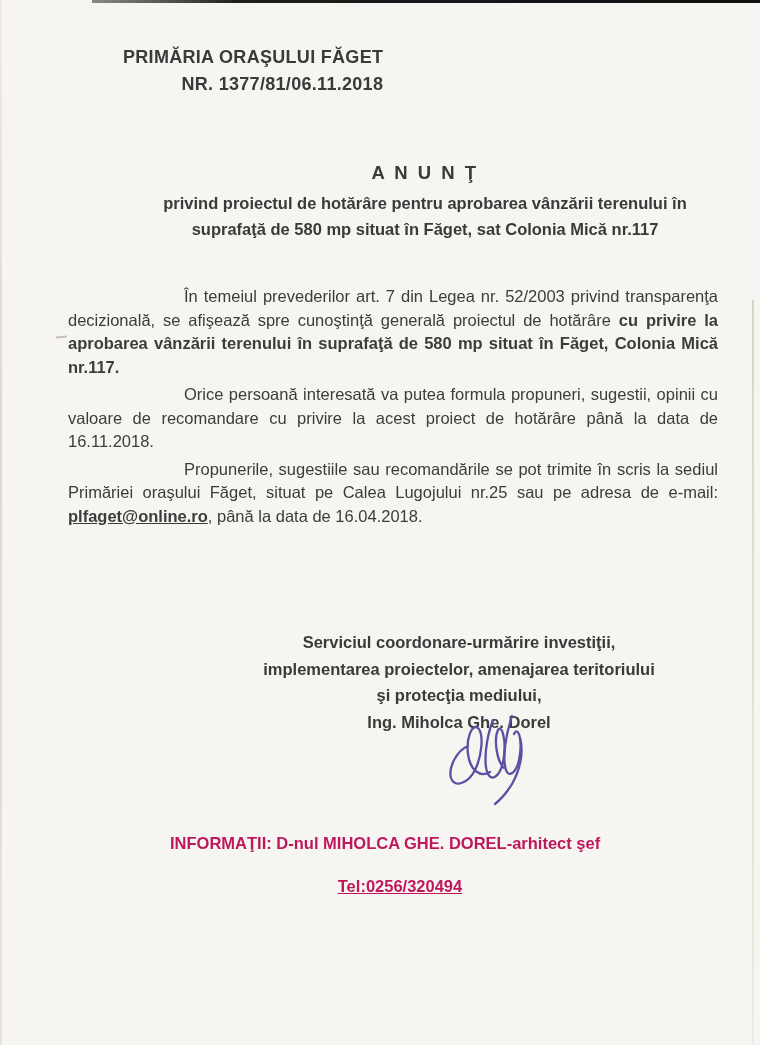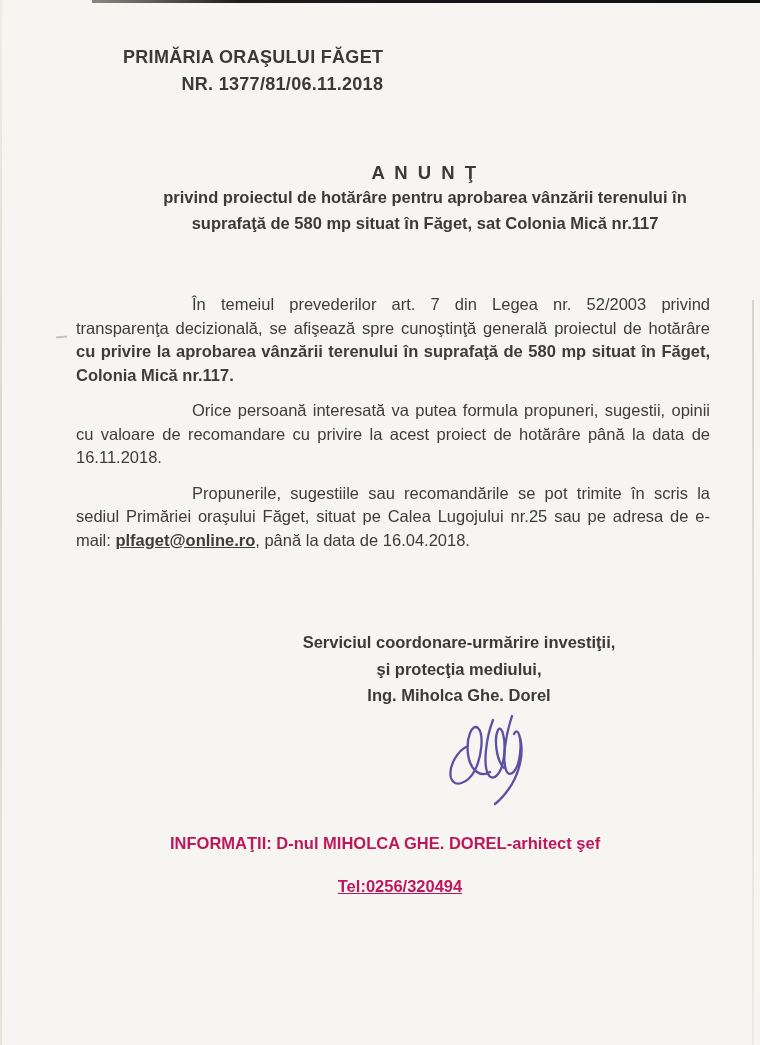--- a/index.html
+++ b/index.html
@@ -31,30 +31,30 @@
     position: absolute; left: 123px; top: 44px;
     font-weight: bold; font-size: 18px; line-height: 27px;
     color: #3a3a3a; letter-spacing: 0.3px; text-align: right;
   }
   .heading-block {
     position: absolute; left: 95px; top: 162px; width: 660px;
     text-align: center;
   }
   .doc-title {
     font-weight: bold; font-size: 18.5px; letter-spacing: 2.5px;
-    color: #3a3a3a; margin-bottom: 0;
+    color: #3a3a3a; margin-bottom: 6px;
   }
   .doc-subtitle {
     font-weight: bold; font-size: 16.5px; line-height: 26px; color: #3a3a3a;
   }
   .body-text {
     position: absolute; left: 64px; top: 281px; width: 658px;
     font-size: 16.5px; line-height: 23.5px; text-align: justify;
   }
-  .body-text p { margin: 12px; text-indent: 116px; }
+  .body-text p { margin: 4px; text-indent: 116px; }
   .b { font-weight: bold; }
   .u { text-decoration: underline; }
   .sig-block {
     position: absolute; left: 228px; top: 621px; width: 462px;
     text-align: center; font-weight: bold; font-size: 16.5px;
     line-height: 26.5px; color: #3a3a3a; margin-top: 8px;
   }
   .handwritten-signature {
     position: absolute; left: 438px; top: 708px; width: 105px; height: 100px;
   }
@@ -87,20 +87,21 @@
 </div>
 
 <div class="body-text">
   <p><span>În temeiul prevederilor art. 7 din Legea nr. 52/2003 privind transparenţa decizională, se afişează spre cunoştinţă generală proiectul de hotărâre </span><span class="b">cu privire la aprobarea vânzării terenului  în  suprafaţă de 580 mp situat în Făget, Colonia Mică nr.117.</span></p>
   <p>Orice persoană  interesată  va putea formula propuneri, sugestii, opinii cu valoare de recomandare cu privire la acest proiect de hotărâre până la data de 16.11.2018.</p>
   <p><span>Propunerile, sugestiile sau recomandările se pot trimite în scris la sediul Primăriei oraşului Făget, situat pe Calea Lugojului nr.25 sau pe adresa de e-mail: </span><span class="b u">plfaget@online.ro</span><span>, până la data de 16.04.2018.</span></p>
 </div>
 
 <div class="sig-block">
   <div>Serviciul coordonare-urmărire investiţii,</div>
+  <div>implementarea proiectelor, amenajarea teritoriului</div>
   <div>şi protecţia mediului,</div>
   <div>Ing. Miholca Ghe. Dorel</div>
 </div>
 
 <div class="handwritten-signature">
   <svg width="105" height="100" viewBox="0 0 105 100" fill="none" xmlns="http://www.w3.org/2000/svg">
     <g stroke="#5b50a3" stroke-width="2.3" stroke-linecap="round" fill="none">
       <path d="M30,38 C20,42 10,58 13,70 C16,80 30,76 37,62 C44,48 46,26 40,20 C34,15 28,30 30,46 C32,62 42,70 52,64"></path>
       <path d="M55,12 C48,30 45,56 50,66 C55,75 64,66 66,48 C68,32 64,16 60,22 C56,30 58,52 66,60"></path>
       <path d="M74,8 C68,26 64,50 68,62 C71,71 80,64 82,46 C84,30 80,18 76,26"></path>

